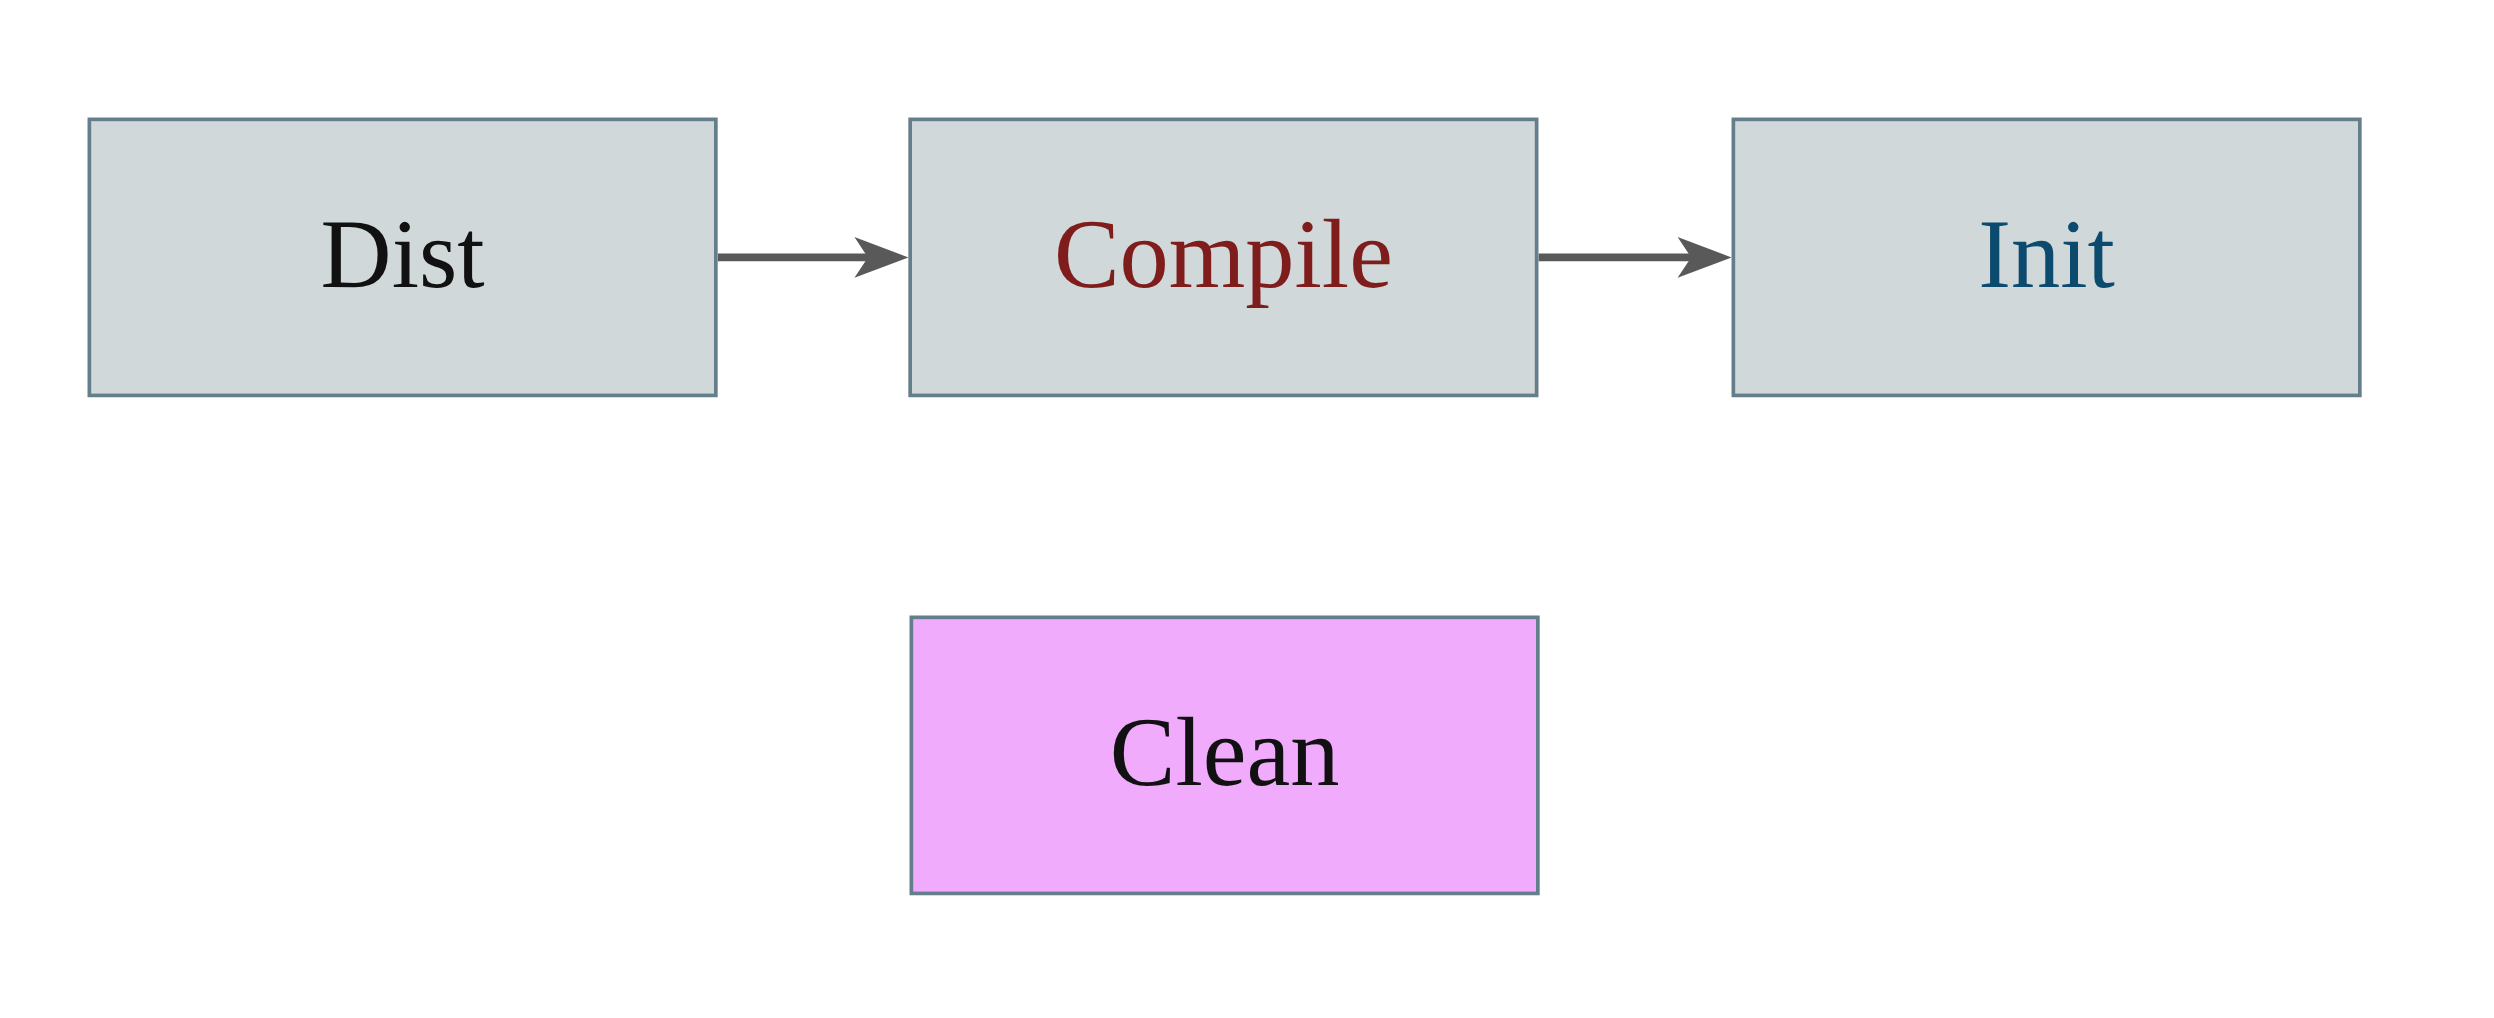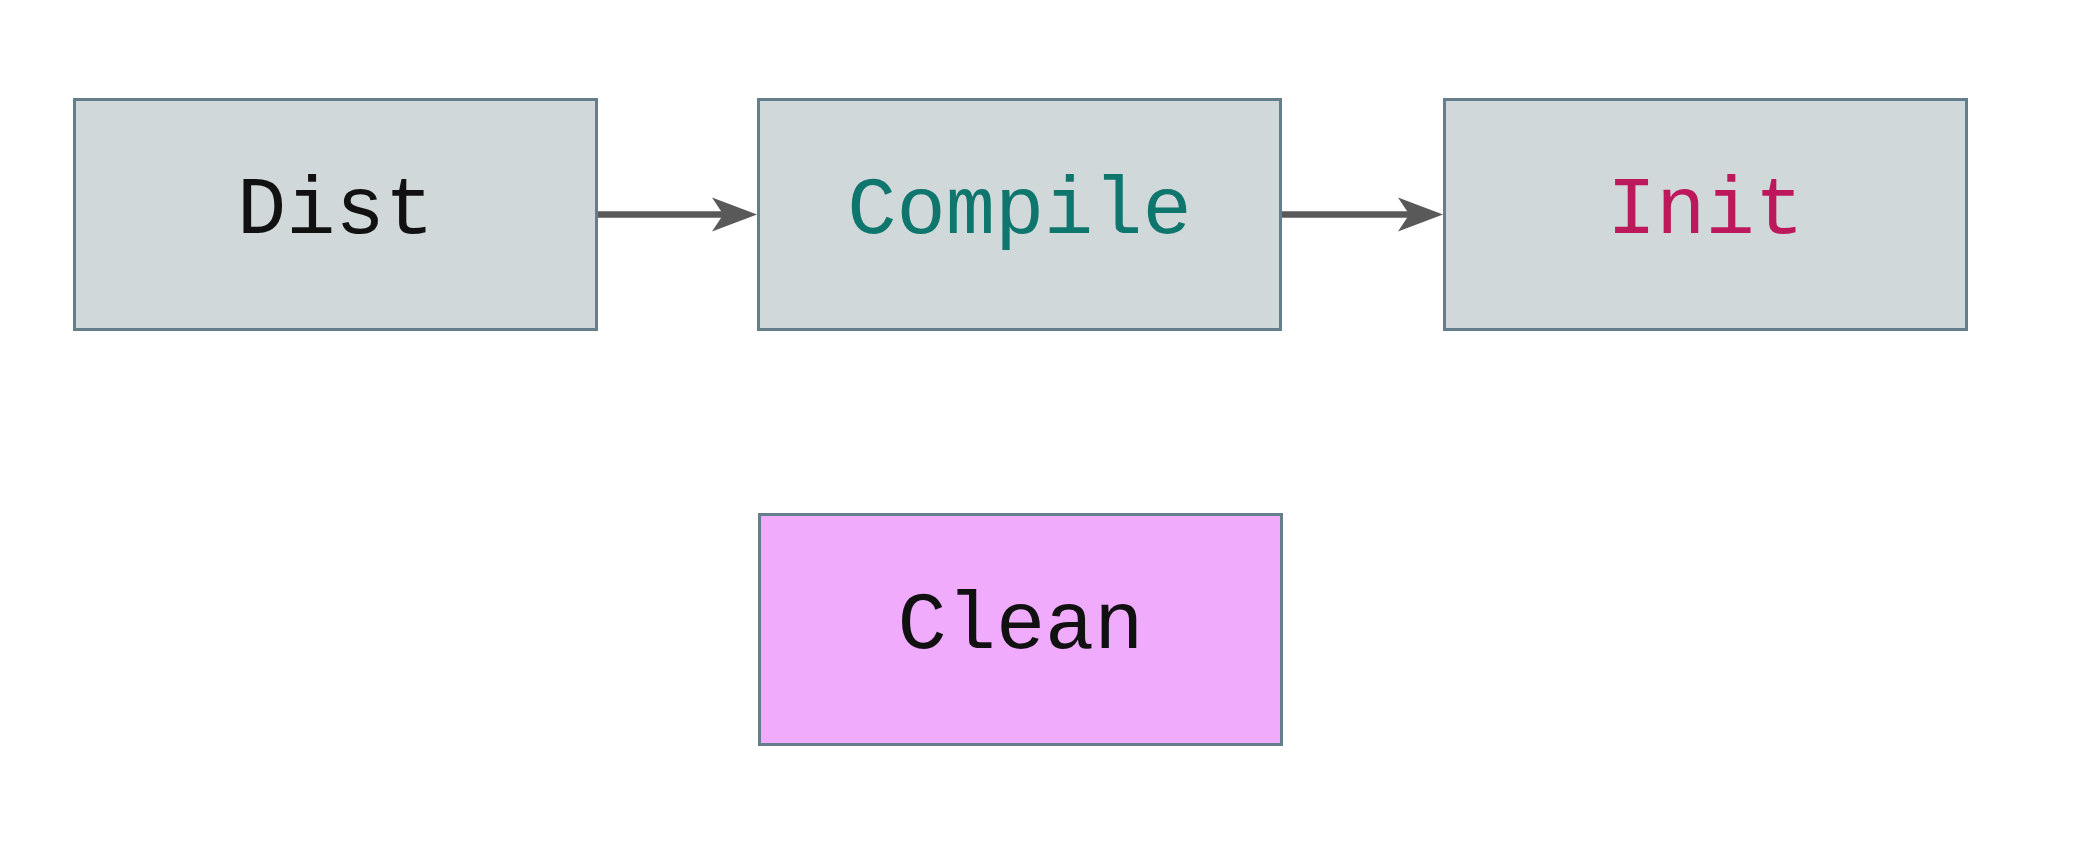--- a/index.html
+++ b/index.html
@@ -6,21 +6,21 @@
     margin: 0;
     padding: 0;
     background: #ffffff;
   }
   #canvas {
     position: relative;
     width: 2078px;
     height: 848px;
     background: #ffffff;
     overflow: hidden;
-    font-family: Liberation Mono, monospace;
+    font-family: Liberation Serif, serif;
     text-align: center;
   }
   #edges-layer {
     position: absolute;
     left: 0;
     top: 0;
     width: 2078px;
     height: 848px;
     pointer-events: none;
   }
@@ -51,22 +51,22 @@
       <g>
         <line x1="1282" y1="214.5" x2="1410.6" y2="214.5" stroke="#595959" stroke-width="6.5"></line>
         <polygon points="1443,214.5 1398,197.5 1409.25,214.5 1398,231.5" fill="#595959"></polygon>
       </g>
     </svg>
   <div id="nodes-layer">
       <div class="node" style="left: 73px; top: 98px; width: 525px; height: 233px; background: rgb(209, 216, 218); border: 3px solid rgb(100, 126, 139);">
         <span class="node-label" style="font-size: 82px; color: rgb(17, 17, 17);">Dist</span>
       </div>
       <div class="node" style="left: 757px; top: 98px; width: 525px; height: 233px; background: rgb(209, 216, 218); border: 3px solid rgb(100, 126, 139);">
-        <span class="node-label" style="font-size: 82px; color: #0f766e;">Compile</span>
+        <span class="node-label" style="font-size: 82px; color: #7f1d1d;">Compile</span>
       </div>
       <div class="node" style="left: 1443px; top: 98px; width: 525px; height: 233px; background: rgb(209, 216, 218); border: 3px solid rgb(100, 126, 139);">
-        <span class="node-label" style="font-size: 82px; color: #be185d;">Init</span>
+        <span class="node-label" style="font-size: 82px; color: #0c4a6e;">Init</span>
       </div>
       <div class="node" style="left: 758px; top: 513px; width: 525px; height: 233px; background: #f0abfc; border: 3px solid rgb(100, 126, 139);">
         <span class="node-label" style="font-size: 82px; color: rgb(17, 17, 17);">Clean</span>
       </div>
     </div>
 </div>
 
 </body></html>

